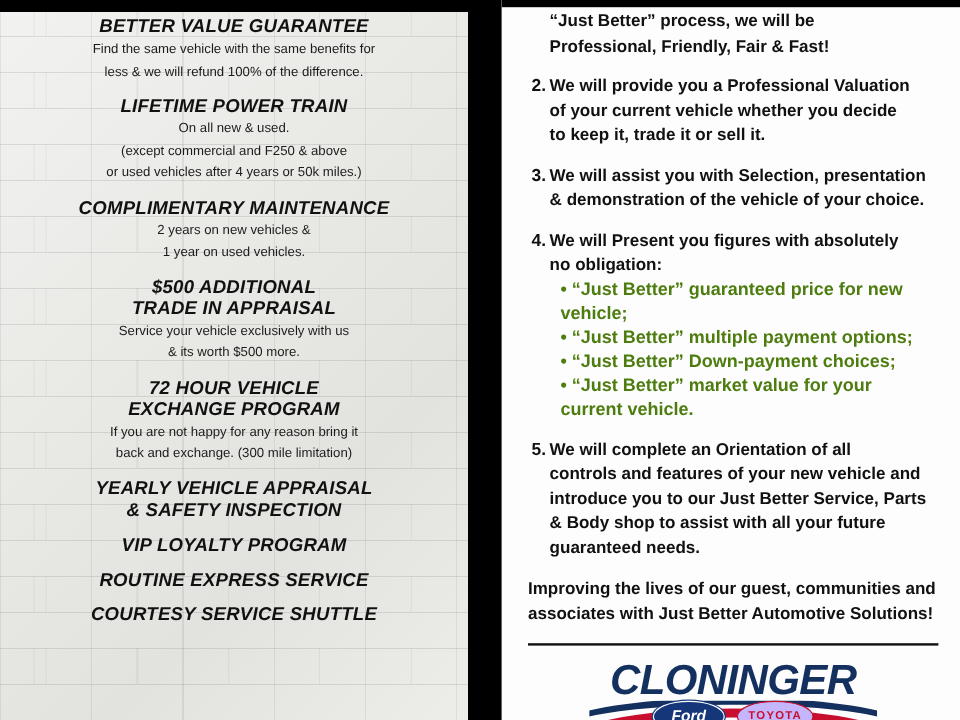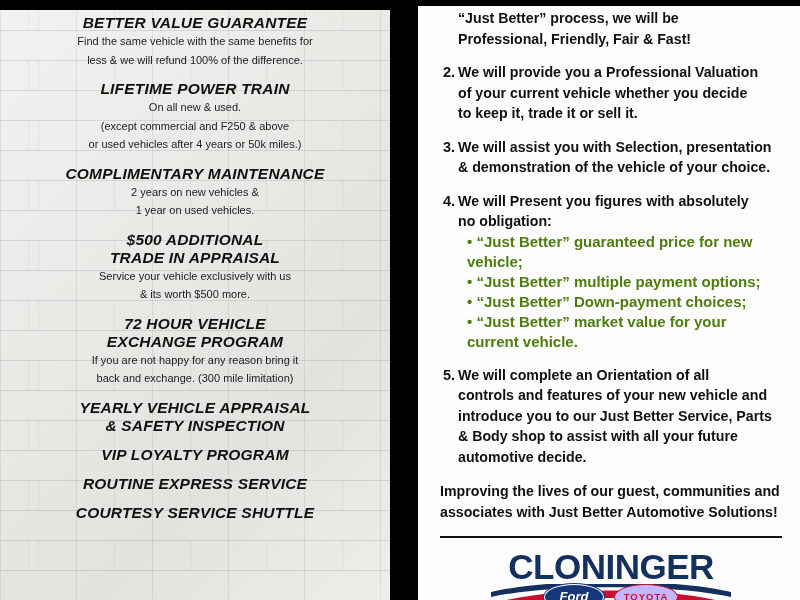--- a/index.html
+++ b/index.html
@@ -174,20 +174,21 @@
   }
 
   
   .logo-block {
     text-align: center;
     margin-top: 4px;
   }
   .logo-word {
     font-family: "Liberation Sans", sans-serif;
     font-weight: bold;
+    font-style: italic;
     font-size: 35px;
     letter-spacing: -0.5px;
     color: #13305e;
     line-height: 38px;
   }
   .logo-badges {
     display: flex;
     justify-content: center;
     align-items: flex-end;
     gap: 10px;
@@ -346,21 +347,21 @@
         </div>
       </div>
 
       <div class="step">
         <div class="step-num">5.</div>
         <div class="step-body">
           <div class="step-line">We will complete an Orientation of all</div>
           <div class="step-line">controls and features of your new vehicle and</div>
           <div class="step-line">introduce you to our Just Better Service, Parts</div>
           <div class="step-line">&amp; Body shop to assist  with all your future</div>
-          <div class="step-line">automotive decide.</div>
+          <div class="step-line">guaranteed needs.</div>
         </div>
       </div>
 
       <div class="closing">
         <div>Improving the lives of our guest, communities and</div>
         <div>associates with Just Better Automotive Solutions!</div>
       </div>
 
       <div class="divider"></div>
 

